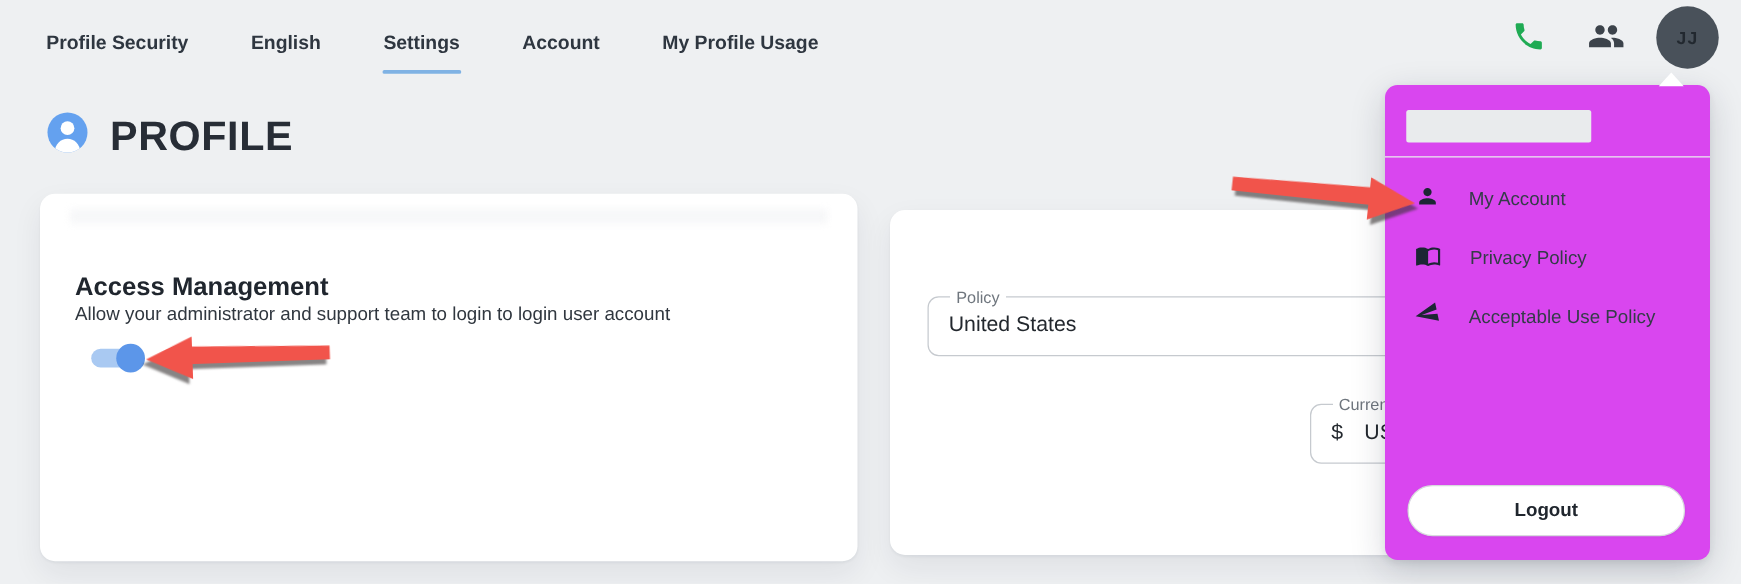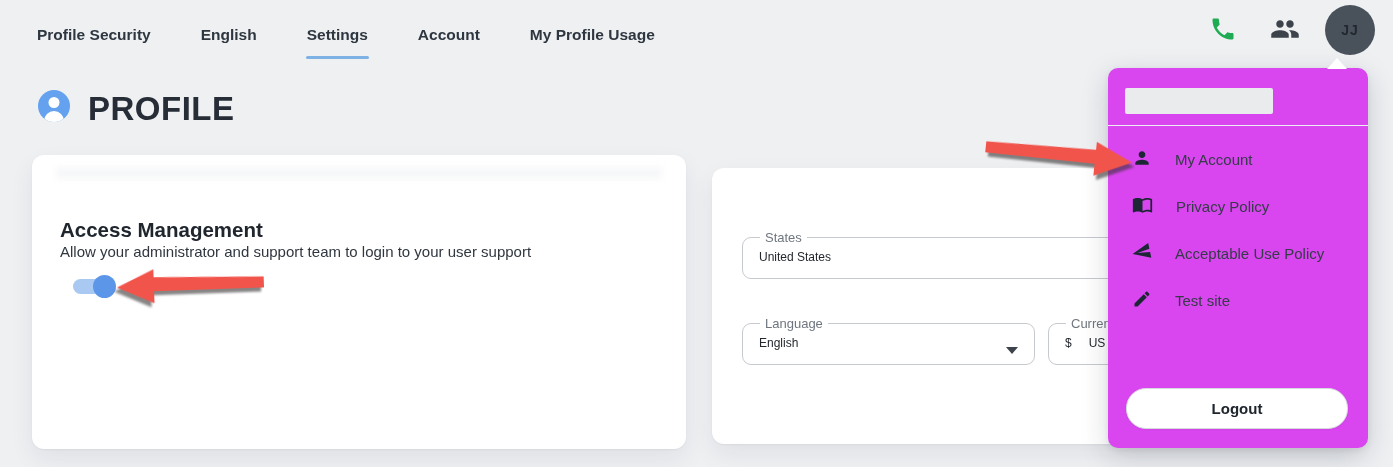--- a/index.html
+++ b/index.html
@@ -57,21 +57,21 @@
   .switch .track{ position:absolute; left:0; top:4px; width:37px; height:15px; border-radius:8px; background:#a9c9f2; }
   .switch .knob{ position:absolute; right:-3px; top:0; width:23px; height:23px; border-radius:50%; background:#5c96e9; }
 
   
   .card-local h2{ position:absolute; left:30px; top:24px; }
   .field{
     position:absolute; border:1px solid #c6cacf; border-radius:9px;
     background:#fff; padding:0 14px;
   }
   .field legend{ font-size:13px; color:#6f767e; padding:0 5px; margin-left:3px; }
-  .field .value{ font-size:12px; color:#23282e; padding:5px 0 14px 2px; white-space:nowrap; }
+  .field .value{ font-size:17px; color:#23282e; padding:5px 0 14px 2px; white-space:nowrap; }
   .field-country{ left:30px; top:62px;  width:582px; }
   .field-language{ left:30px; top:148px; width:293px; }
   .field-currency{ left:336px; top:148px; width:286px; }
   .select-caret{
     position:absolute; right:16px; top:50%; margin-top:-1px;
     width:0; height:0; border-left:6px solid transparent; border-right:6px solid transparent;
     border-top:7px solid #3c434b;
   }
   .currency-row{ display:flex; gap:17px; align-items:baseline; }
 
@@ -141,39 +141,34 @@
   <span class="profile-badge">
     <span class="head"></span>
       <span class="shoulders"></span>
   </span>
   <h1 class="page-title">PROFILE</h1>
 </header>
 
 <section class="card card-access">
   <div class="blur-strip"></div>
   <h2>Access Management</h2>
-  <p class="desc">Allow your administrator and support team to login to your user support</p>
+  <p class="desc">Allow your administrator and support team to login to login user account</p>
   <div class="switch">
     <span class="track"></span>
     <span class="knob"></span>
   </div>
 </section>
 
 <section class="card card-local">
 
   <fieldset class="field field-country">
-    <legend>States</legend>
+    <legend>Policy</legend>
     <div class="value">United States</div>
   </fieldset>
 
-  <fieldset class="field field-language">
-    <legend>Language</legend>
-    <div class="value">English</div>
-    <span class="select-caret"></span>
-  </fieldset>
 
   <fieldset class="field field-currency">
     <legend>Currency</legend>
     <div class="value currency-row">
       <span>$</span>
       <span>US</span>
     </div>
   </fieldset>
 </section>
 
@@ -198,28 +193,20 @@
       <span class="label">Privacy Policy</span>
     </li>
     <li class="menu-item">
       <span style="transform:scaleX(-1) rotate(12deg); display:inline-block;">
         <svg width="20" height="20" viewBox="0 0 24 24" fill="#1c2634">
             <path d="M2.01 21L23 12 2.01 3 2 10l15 2-15 2z"></path>
           </svg>
       </span>
       <span class="label">Acceptable Use Policy</span>
     </li>
-    <li class="menu-item">
-      <span>
-        <svg width="20" height="20" viewBox="0 0 24 24" fill="#1c2634">
-            <path d="M3 17.25V21h3.75L17.81 9.94l-3.75-3.75L3 17.25zM20.71 7.04c.39-.39.39-1.02 0-1.41l-2.34-2.34c-.39-.39-1.02-.39-1.41 0l-1.83 1.83 3.75 3.75 1.83-1.83z"></path>
-          </svg>
-      </span>
-      <span class="label">Test site</span>
-    </li>
   </ul>
   <button class="logout-btn">Logout</button>
 </div>
 
 <div class="annot-arrow arrow-toggle">
   <svg width="152" height="40" viewBox="0 0 152 40">
     <polygon points="2,13 112,10 112,2 149,19 112,36 112,24 2,24" fill="#f1544b"></polygon>
   </svg>
 </div>
 <div class="annot-arrow arrow-menu">

